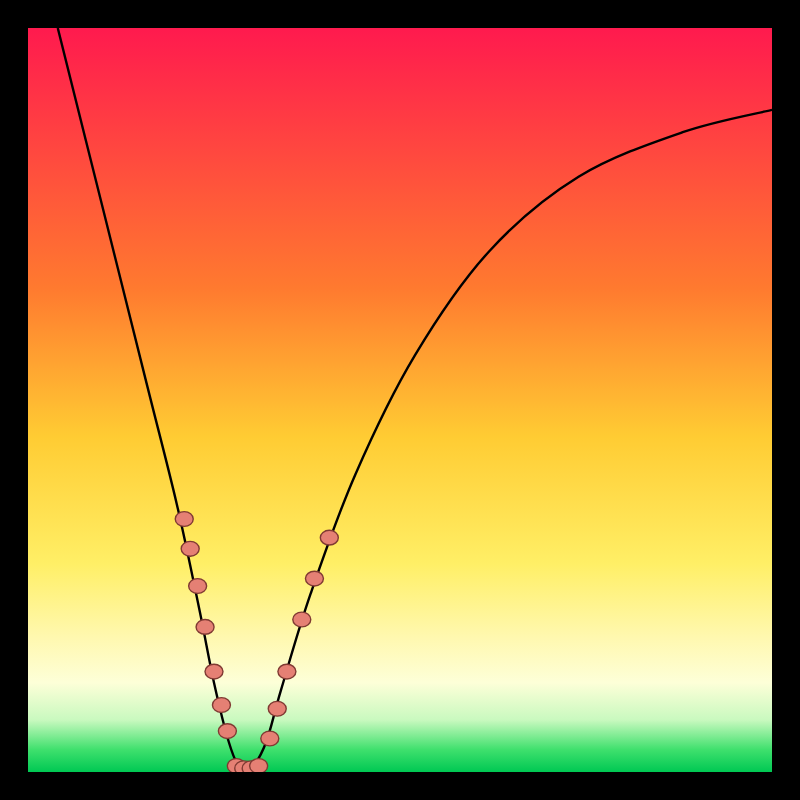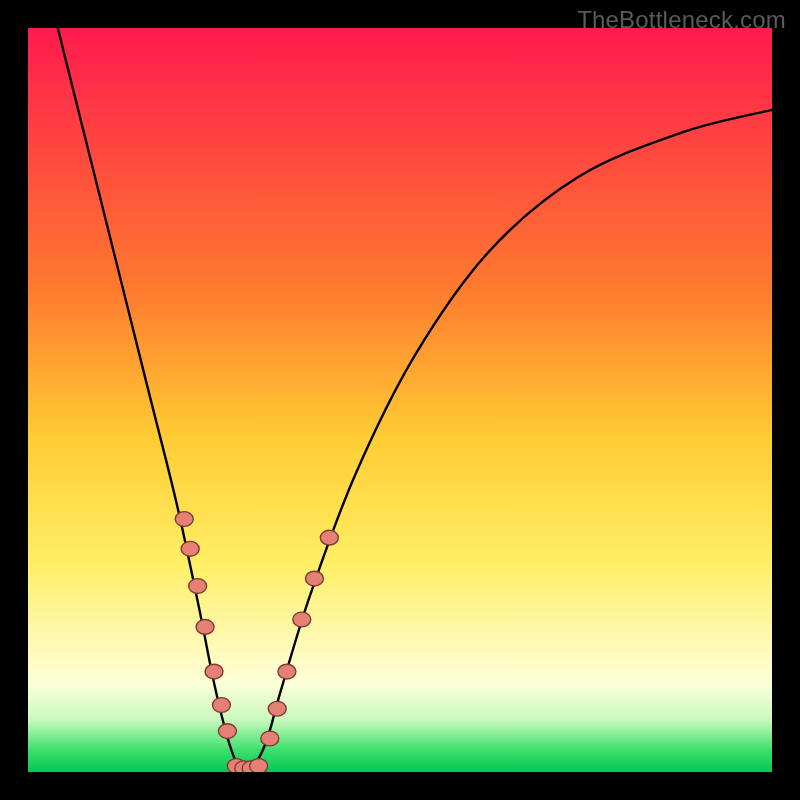--- a/index.html
+++ b/index.html
@@ -39,21 +39,20 @@
   }
   svg {
     display: block;
   }
 </style>
 </head>
 <body>
 
 <div class="frame">
 
-  <div class="watermark">TheBottleneck.com</div>
 
   <div class="plot-area">
     <svg id="chart-svg" width="744" height="744" viewBox="0 0 744 744">
       <defs>
         <linearGradient id="bg-grad" x1="0" y1="0" x2="0" y2="1">
             <stop offset="0%" stop-color="#ff1a4e"></stop>
             <stop offset="35%" stop-color="#ff7a2f"></stop>
             <stop offset="55%" stop-color="#ffcc33"></stop>
             <stop offset="72%" stop-color="#ffef66"></stop>
             <stop offset="82%" stop-color="#fff8b0"></stop>

